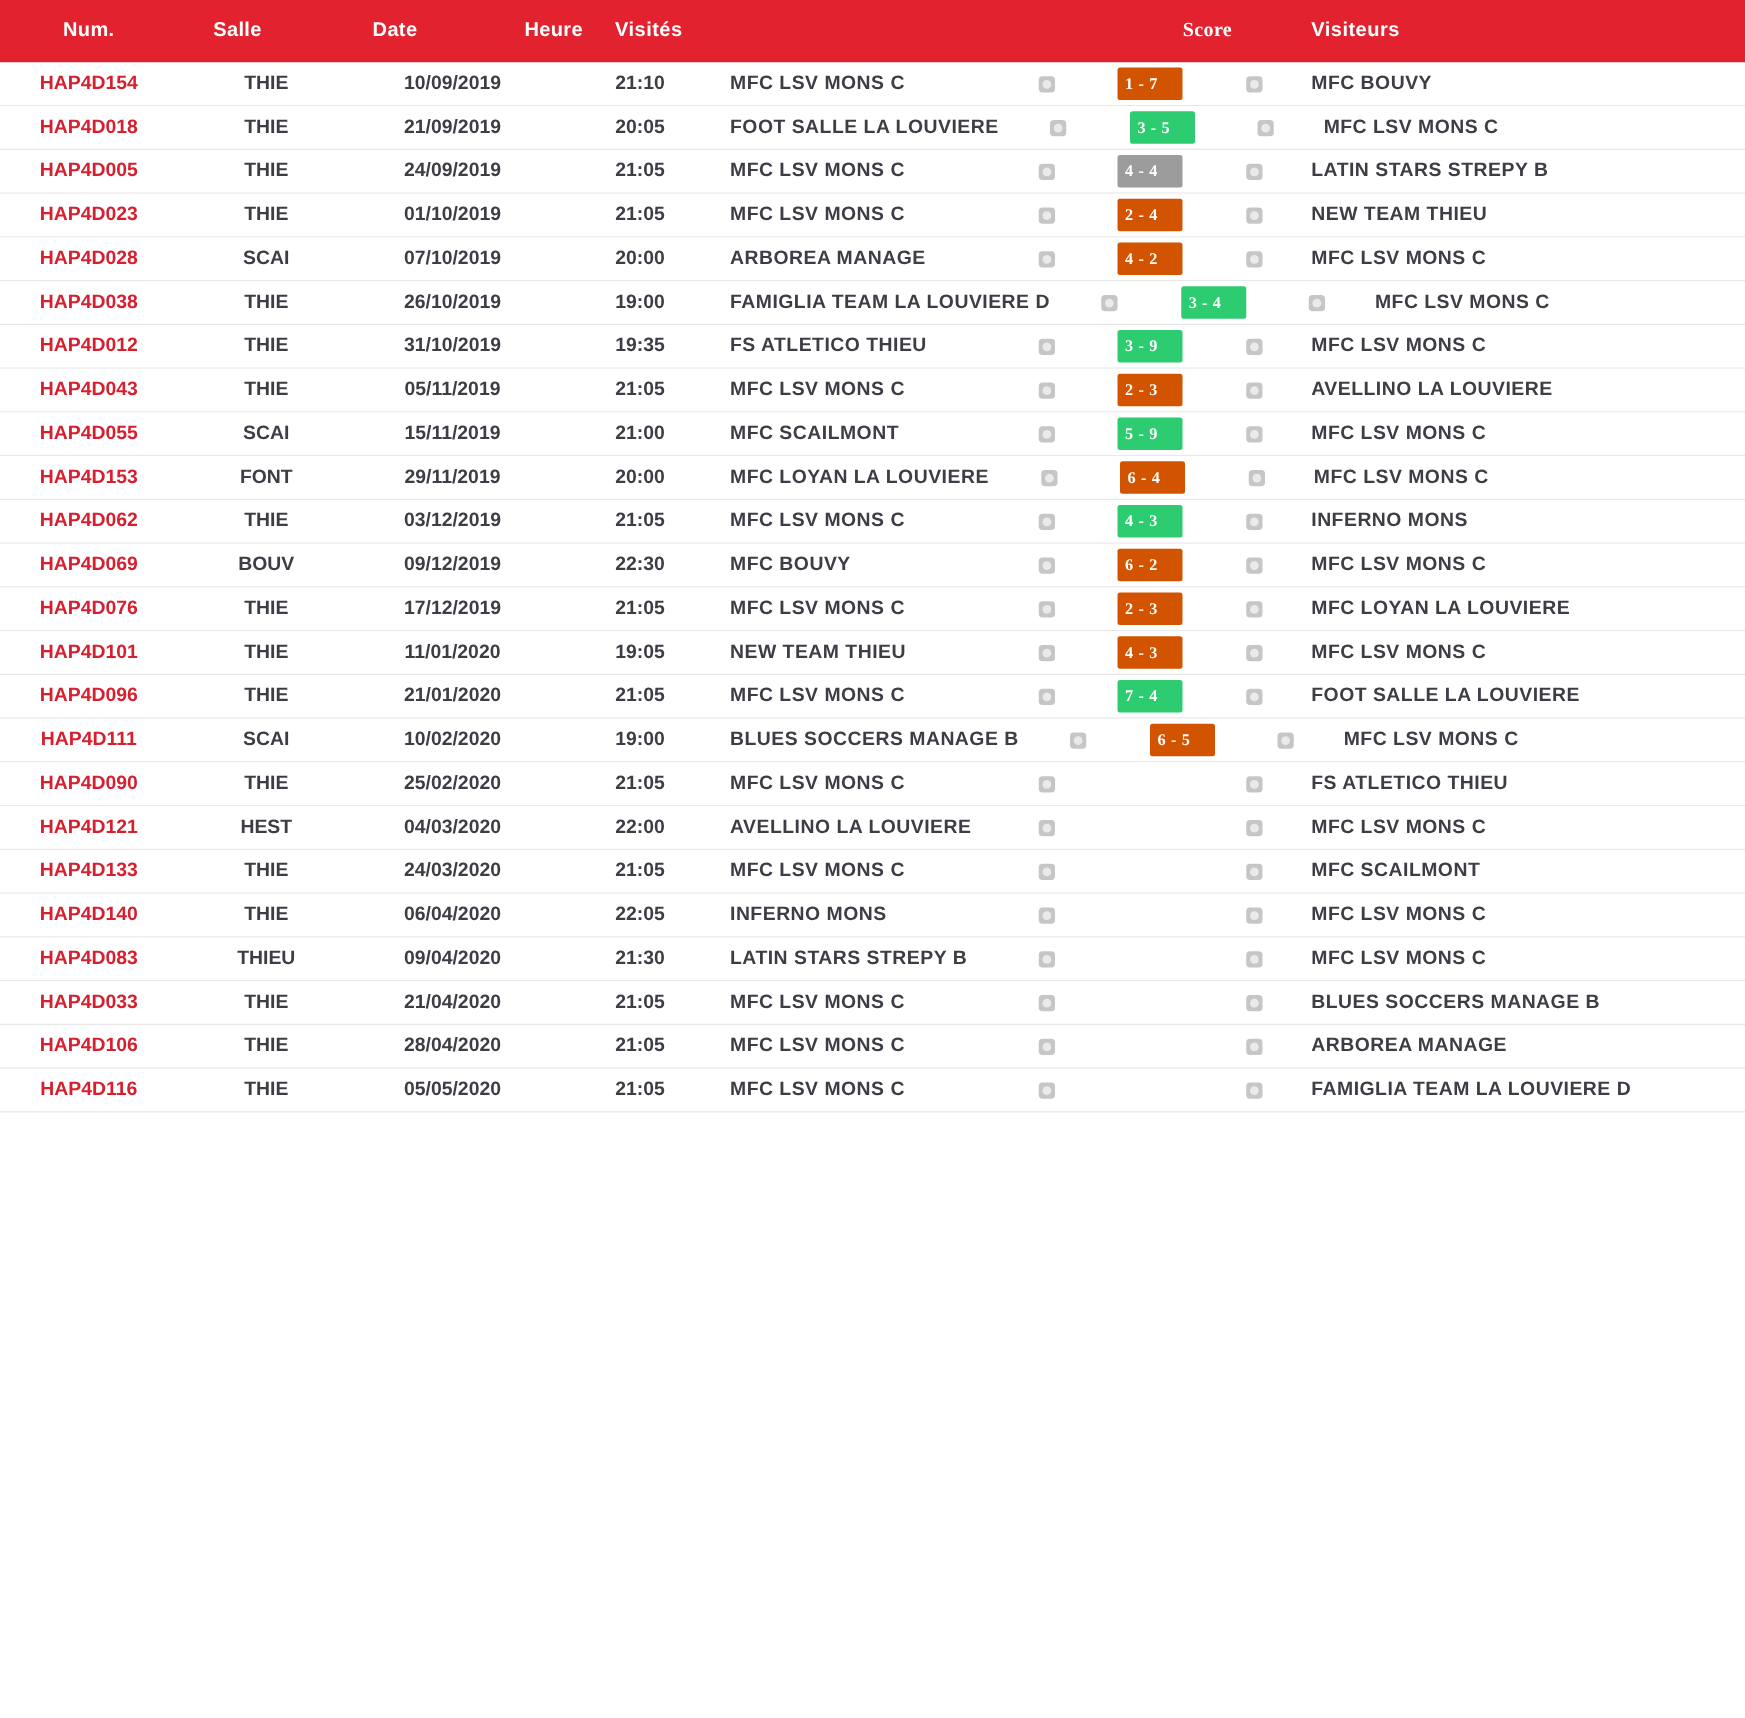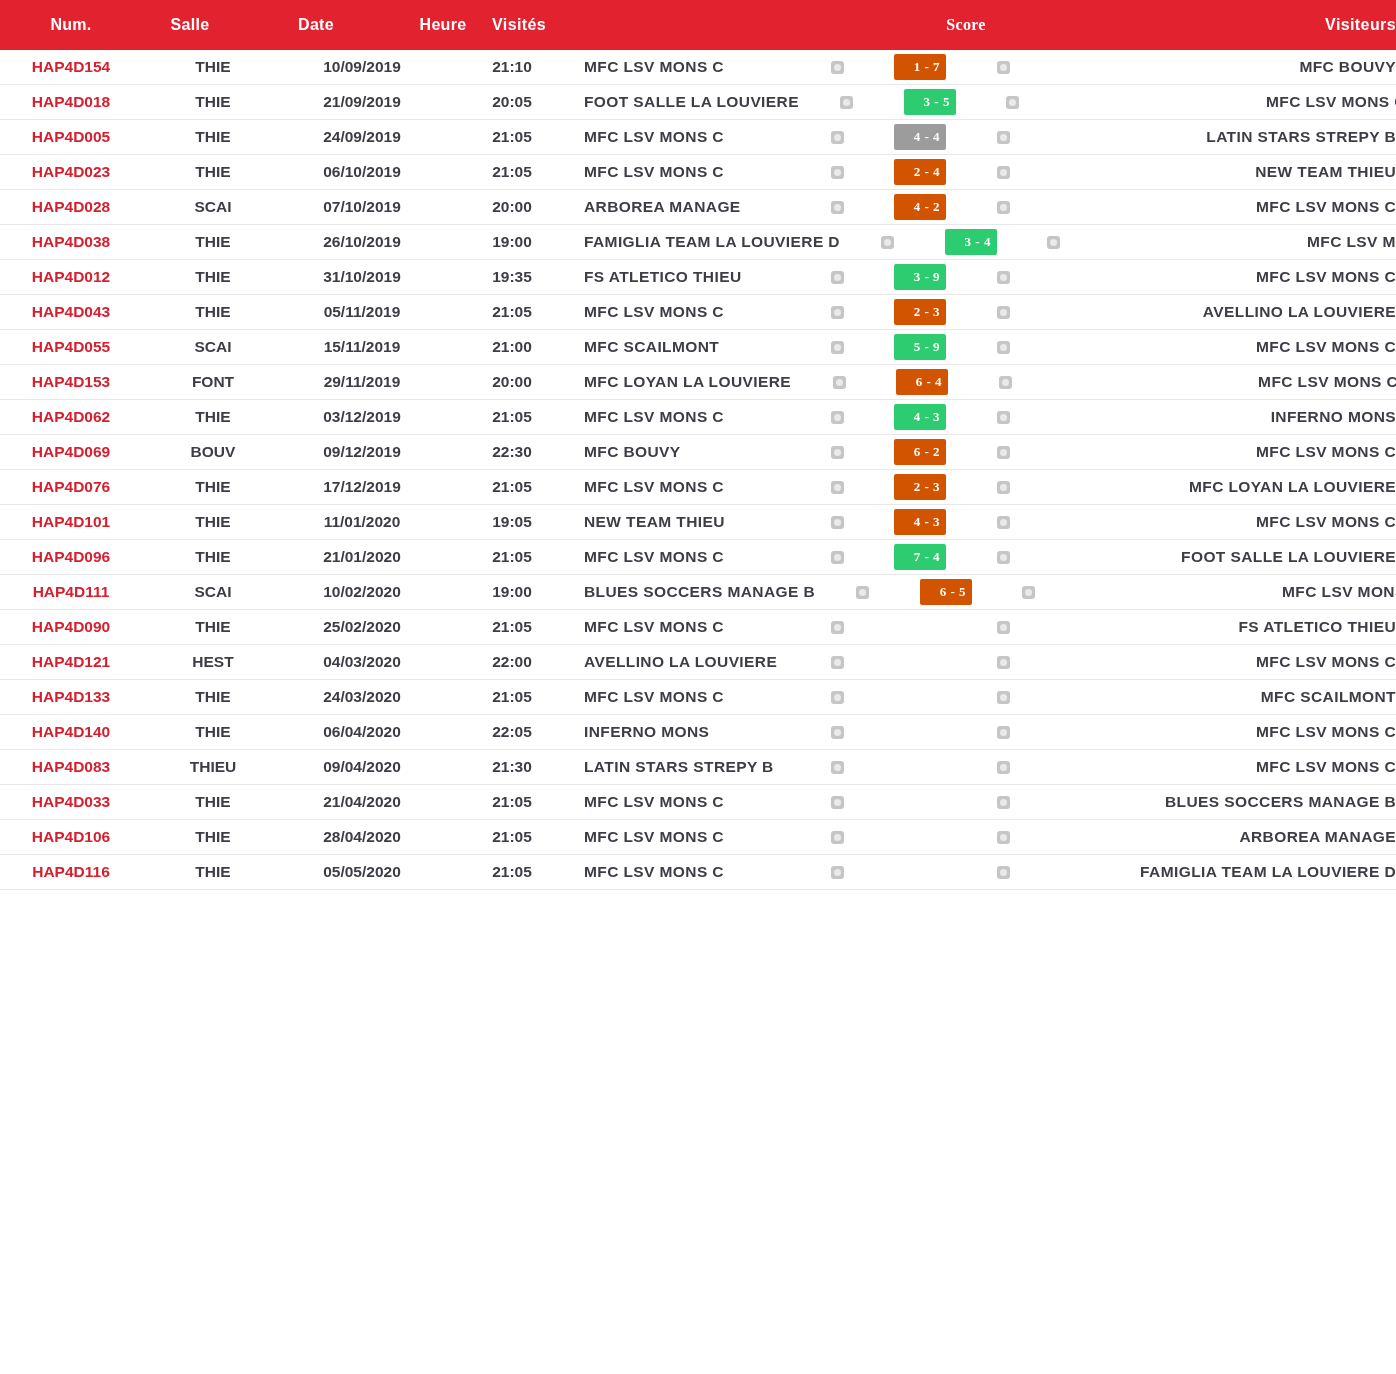--- a/index.html
+++ b/index.html
@@ -29,33 +29,33 @@
     font-weight:700;
     font-size:15.5px;
     color:var(--row-text, #3d3d46);
     background:#ffffff;
     gap:23px;
   }
   .c-num   { text-align:center; }
   .row .c-num { color:var(--num-color, #d6202f); cursor:pointer; }
   .c-salle, .c-date, .c-heure { text-align:center; }
   .c-home  { padding-right:8px; letter-spacing:.4px; white-space:nowrap; }
-  .c-away  { text-align:right;  padding-left:6px;  letter-spacing:.4px; white-space:nowrap; }
+  .c-away  { text-align:left;  padding-left:6px;  letter-spacing:.4px; white-space:nowrap; }
   .c-score { text-align:center;font-family:Liberation Serif, serif; }
   .c-ico   { text-align:center; line-height:0; }
   .badge {
     display:inline-block;
     min-width:52px;
     padding:5px 6px;
     border-radius:2px;
     color:#ffffff;
     font-size:13px;
     font-weight:700;
     letter-spacing:.5px;
-    text-align:right;
+    text-align:left;
   }
   .badge.win  { background:var(--win,  #2ecc71); }
   .badge.loss { background:var(--loss, #d35400); }
   .badge.draw { background:var(--draw, #9c9c9c); }
   .logo {
     width:13px; height:13px;
     border-radius:3px;
     background:var(--icon-bg, #c6c6c6);
     display:inline-block;
     position:relative;
@@ -131,21 +131,21 @@
       <span class="badge draw">4 - 4</span>
     </div>
     <div class="c-ico">
       <span class="logo"></span>
     </div>
     <div class="c-away">LATIN STARS STREPY B</div>
   </div>
       <div class="grid-row row">
     <div class="c-num">HAP4D023</div>
     <div class="c-salle">THIE</div>
-    <div class="c-date">06/10/2019</div>
+    <div class="c-date">01/10/2019</div>
     <div class="c-heure">21:05</div>
     <div class="c-home">MFC LSV MONS C</div>
     <div class="c-ico">
       <span class="logo"></span>
     </div>
     <div class="c-score">
       <span class="badge loss">2 - 4</span>
     </div>
     <div class="c-ico">
       <span class="logo"></span>

